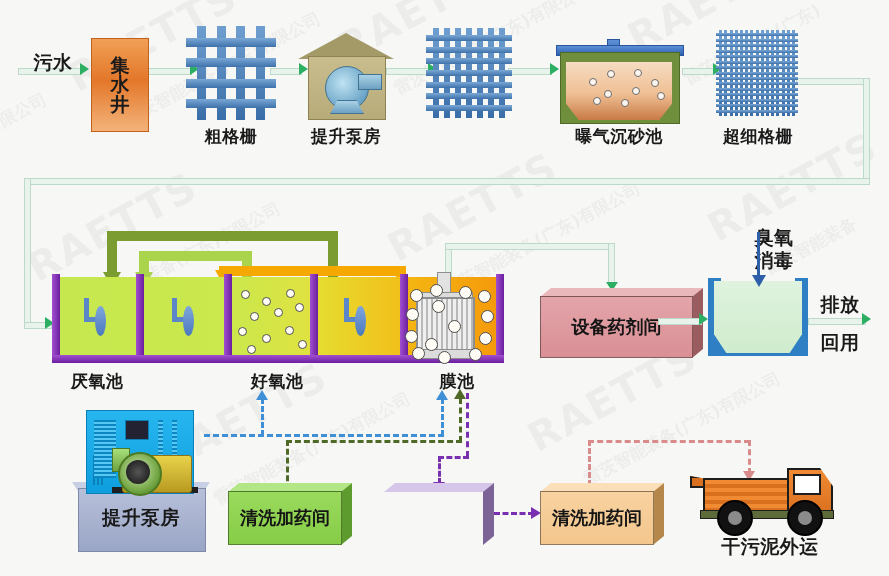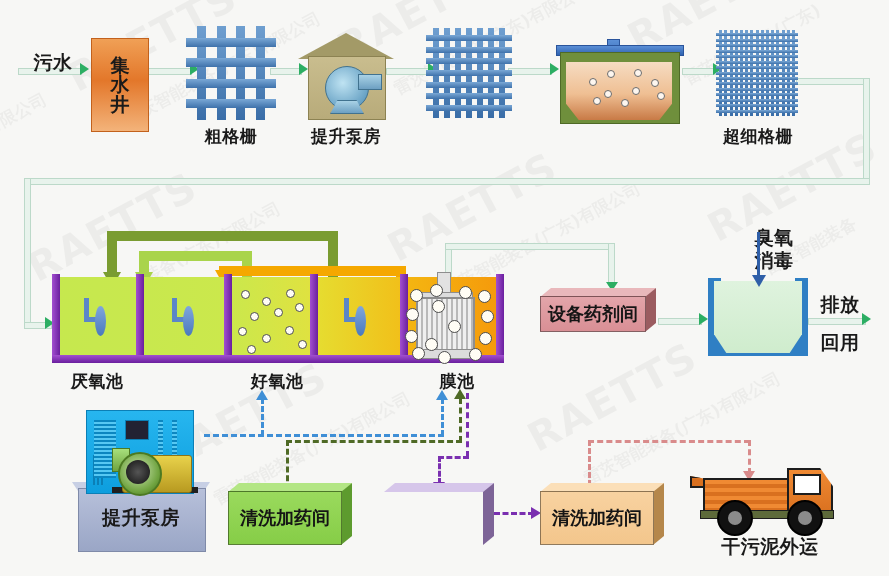--- a/index.html
+++ b/index.html
@@ -232,20 +232,21 @@
   <div id="gritIn"></div>
   <div class="gdot" style="left:589px;top:78px;"></div>
   <div class="gdot" style="left:607px;top:70px;"></div>
   <div class="gdot" style="left:604px;top:90px;"></div>
   <div class="gdot" style="left:593px;top:97px;"></div>
   <div class="gdot" style="left:621px;top:99px;"></div>
   <div class="gdot" style="left:634px;top:69px;"></div>
   <div class="gdot" style="left:632px;top:87px;"></div>
   <div class="gdot" style="left:651px;top:79px;"></div>
   <div class="gdot" style="left:657px;top:92px;"></div>
+  <div class="lbl" style="left:557px;top:125px;width:124px;">曝气沉砂池</div>
 
   <div class="grid" id="ultraScreen" style="left:718px;top:32px;width:78px;height:82px;">
       <i style="left: 1.1px; top: -2px; width: 3px; height: 86px;"></i>
       <i style="left: 6.3px; top: -2px; width: 3px; height: 86px;"></i>
       <i style="left: 11.5px; top: -2px; width: 3px; height: 86px;"></i>
       <i style="left: 16.7px; top: -2px; width: 3px; height: 86px;"></i>
       <i style="left: 21.9px; top: -2px; width: 3px; height: 86px;"></i>
       <i style="left: 27.1px; top: -2px; width: 3px; height: 86px;"></i>
       <i style="left: 32.3px; top: -2px; width: 3px; height: 86px;"></i>
       <i style="left: 37.5px; top: -2px; width: 3px; height: 86px;"></i>
@@ -378,21 +379,21 @@
   <div class="dtip" style="left:433px;top:482px;border-left:6px solid transparent;border-right:6px solid transparent;border-top:10px solid #7a2fb0;"></div>
 
   <div class="dash" style="left:494px;top:512px;width:40px;border-top:3px dashed #7a2fb0;"></div>
   <div class="dtip" style="left:531px;top:507px;border-top:6px solid transparent;border-bottom:6px solid transparent;border-left:10px solid #7a2fb0;"></div>
 
   <div class="dash" style="left:588px;top:440px;height:46px;border-left:3px dashed #d98b8b;"></div>
   <div class="dash" style="left:588px;top:440px;width:162px;border-top:3px dashed #d98b8b;"></div>
   <div class="dash" style="left:748px;top:440px;height:34px;border-left:3px dashed #d98b8b;"></div>
   <div class="dtip" style="left:743px;top:471px;border-left:6px solid transparent;border-right:6px solid transparent;border-top:10px solid #d98b8b;"></div>
 
-  <div class="box3d" style="left:540px;top:288px;width:116px;height:44px;">
+  <div class="box3d" style="left:540px;top:288px;width:116px;height:70px;padding-left:47px;">
     <div class="top" style="background:#e9b8bb;"></div>
     <div class="side" style="background:#9b5c60;"></div>
     <div class="face" style="background:linear-gradient(180deg,#e3a5aa,#d98f95);">
       <span class="txt">设备药剂间</span>
     </div>
   </div>
 
   <div class="fl h" style="left:658px;top:318px;width:44px;"></div>
   <div class="ar r" style="left:699px;top:313px;"></div>
 

